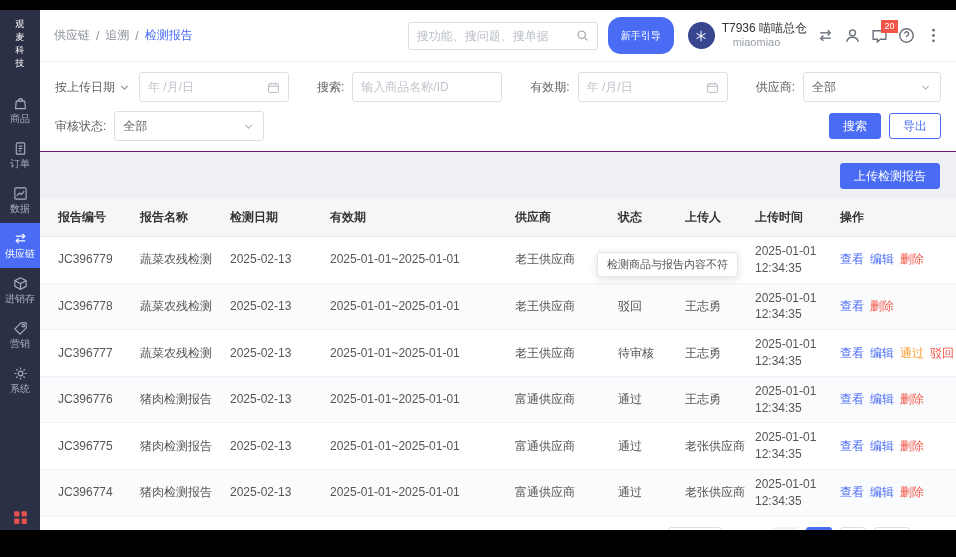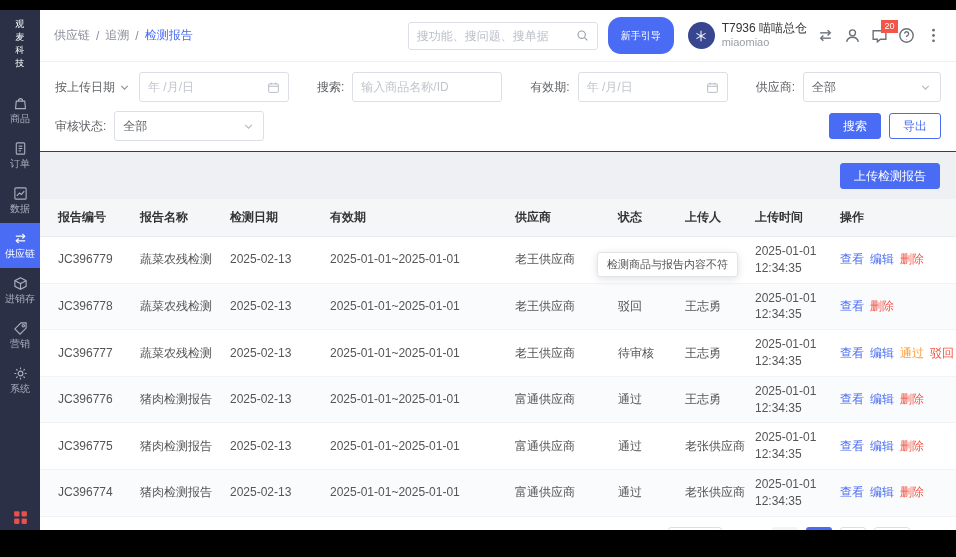--- a/index.html
+++ b/index.html
@@ -33,21 +33,21 @@
   .hsearch { width:190px; height:28px; border:1px solid #dcdfe6; border-radius:3px; display:flex; align-items:center; padding:0 8px; gap:6px; background:#fff; }
   .hsearch input { border:none; outline:none; flex:1; font-size:12px; min-width:0; font-family:inherit; color:#b91c1c; }
   .hsearch input::placeholder { color:#b9bec7; }
   .hsearch .icon { color:#9aa0a9; }
   .guide-btn { background:var(--accent,#4a6cf5); color:#fff; border:none; border-radius:13px; height:37px; padding:0 13px; font-size:10px; cursor:pointer; white-space:nowrap; font-family:inherit; }
   .account { display:flex; align-items:center; gap:7px; margin-left:4px; cursor:pointer; }
   .avatar { width:27px; height:27px; border-radius:50%; background:#37468f; display:flex; align-items:center; justify-content:center; flex-shrink:0; }
   .avatar svg { width:14px; height:14px; }
   .acct-lines { display:flex; flex-direction:column; line-height:1.25; }
   .acct-l1 { font-size:12px; color:#333; white-space:nowrap; }
-  .acct-l2 { font-size:11px; color:#9aa0a9; }
+  .acct-l2 { font-size:11px; color:#9aa0a9;margin-left:11px; }
   .hicon { color:#6a7079; cursor:pointer; position:relative; display:flex; align-items:center; }
   .hicon svg { width:17px; height:17px; display:block; }
   .badge { position:absolute; top:-7px; right:-10px; background:#f25648; color:#fff; font-size:9px; min-width:17px; height:13px; line-height:13px; border-radius:0; text-align:center; padding:0 3px; }
 
   
   .filters { background:#fff; padding:10px 15px 10px; border-bottom:1px solid #701a75; flex-shrink:0; }
   .frow { display:flex; align-items:center; gap:8px; height:30px; margin-bottom:9px; }
   .frow:last-child { margin-bottom:0; }
   .flabel { font-size:12px; color:#606266; white-space:nowrap; display:flex; align-items:center; gap:3px; }
   .flabel .icon { color:#909399; }

